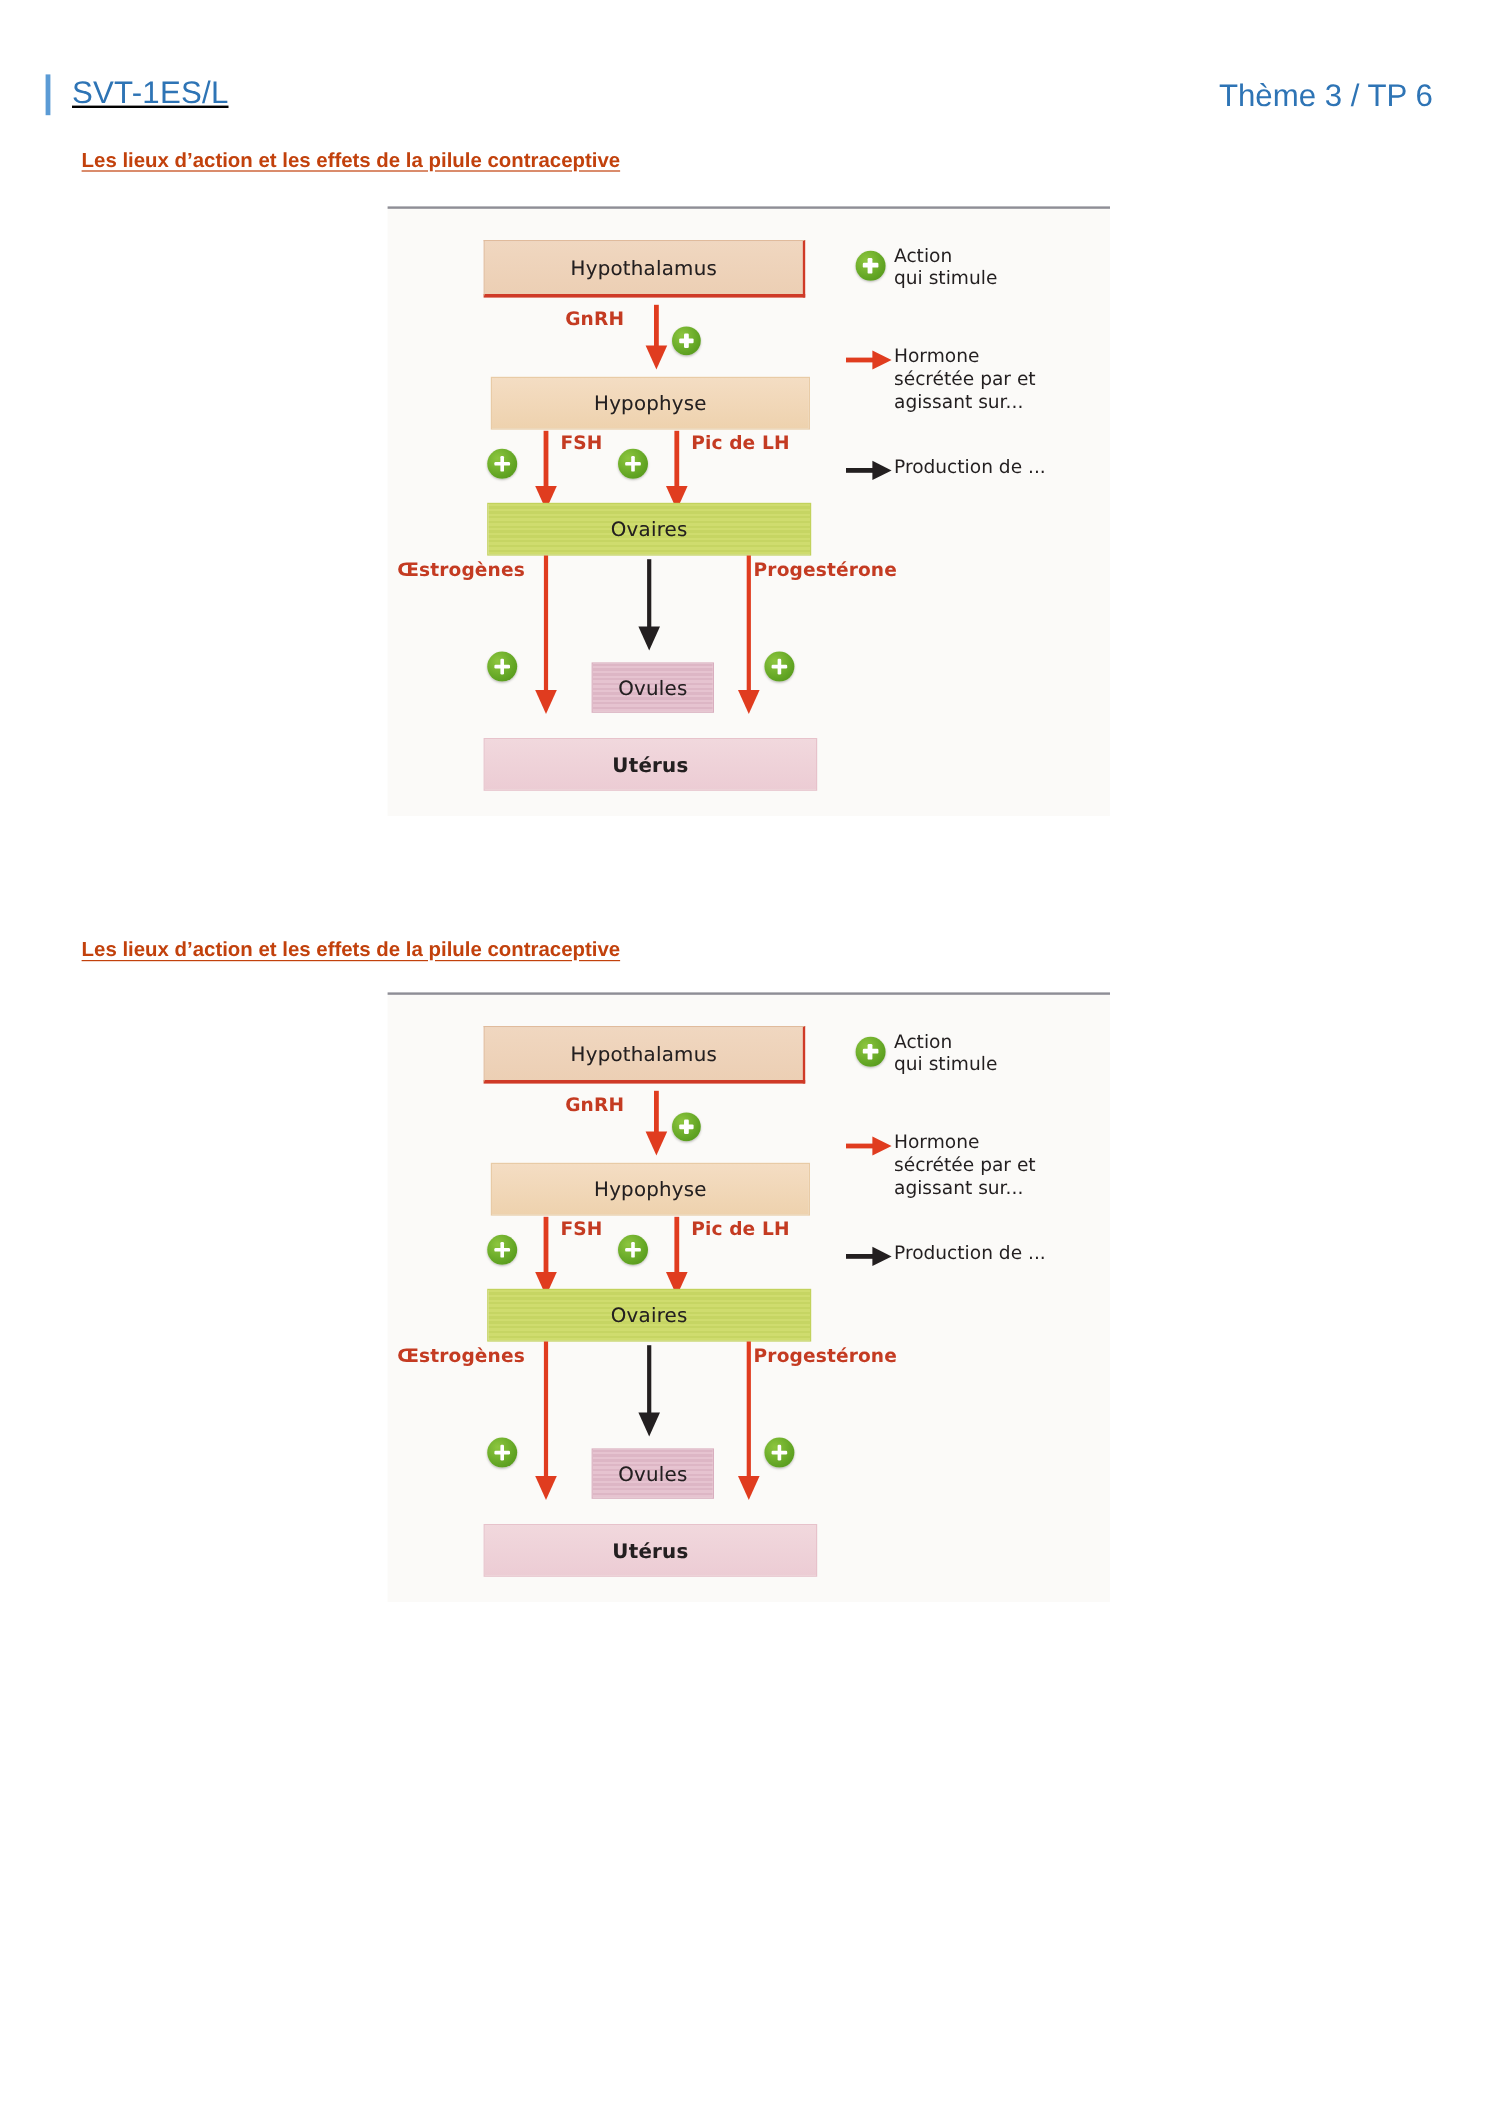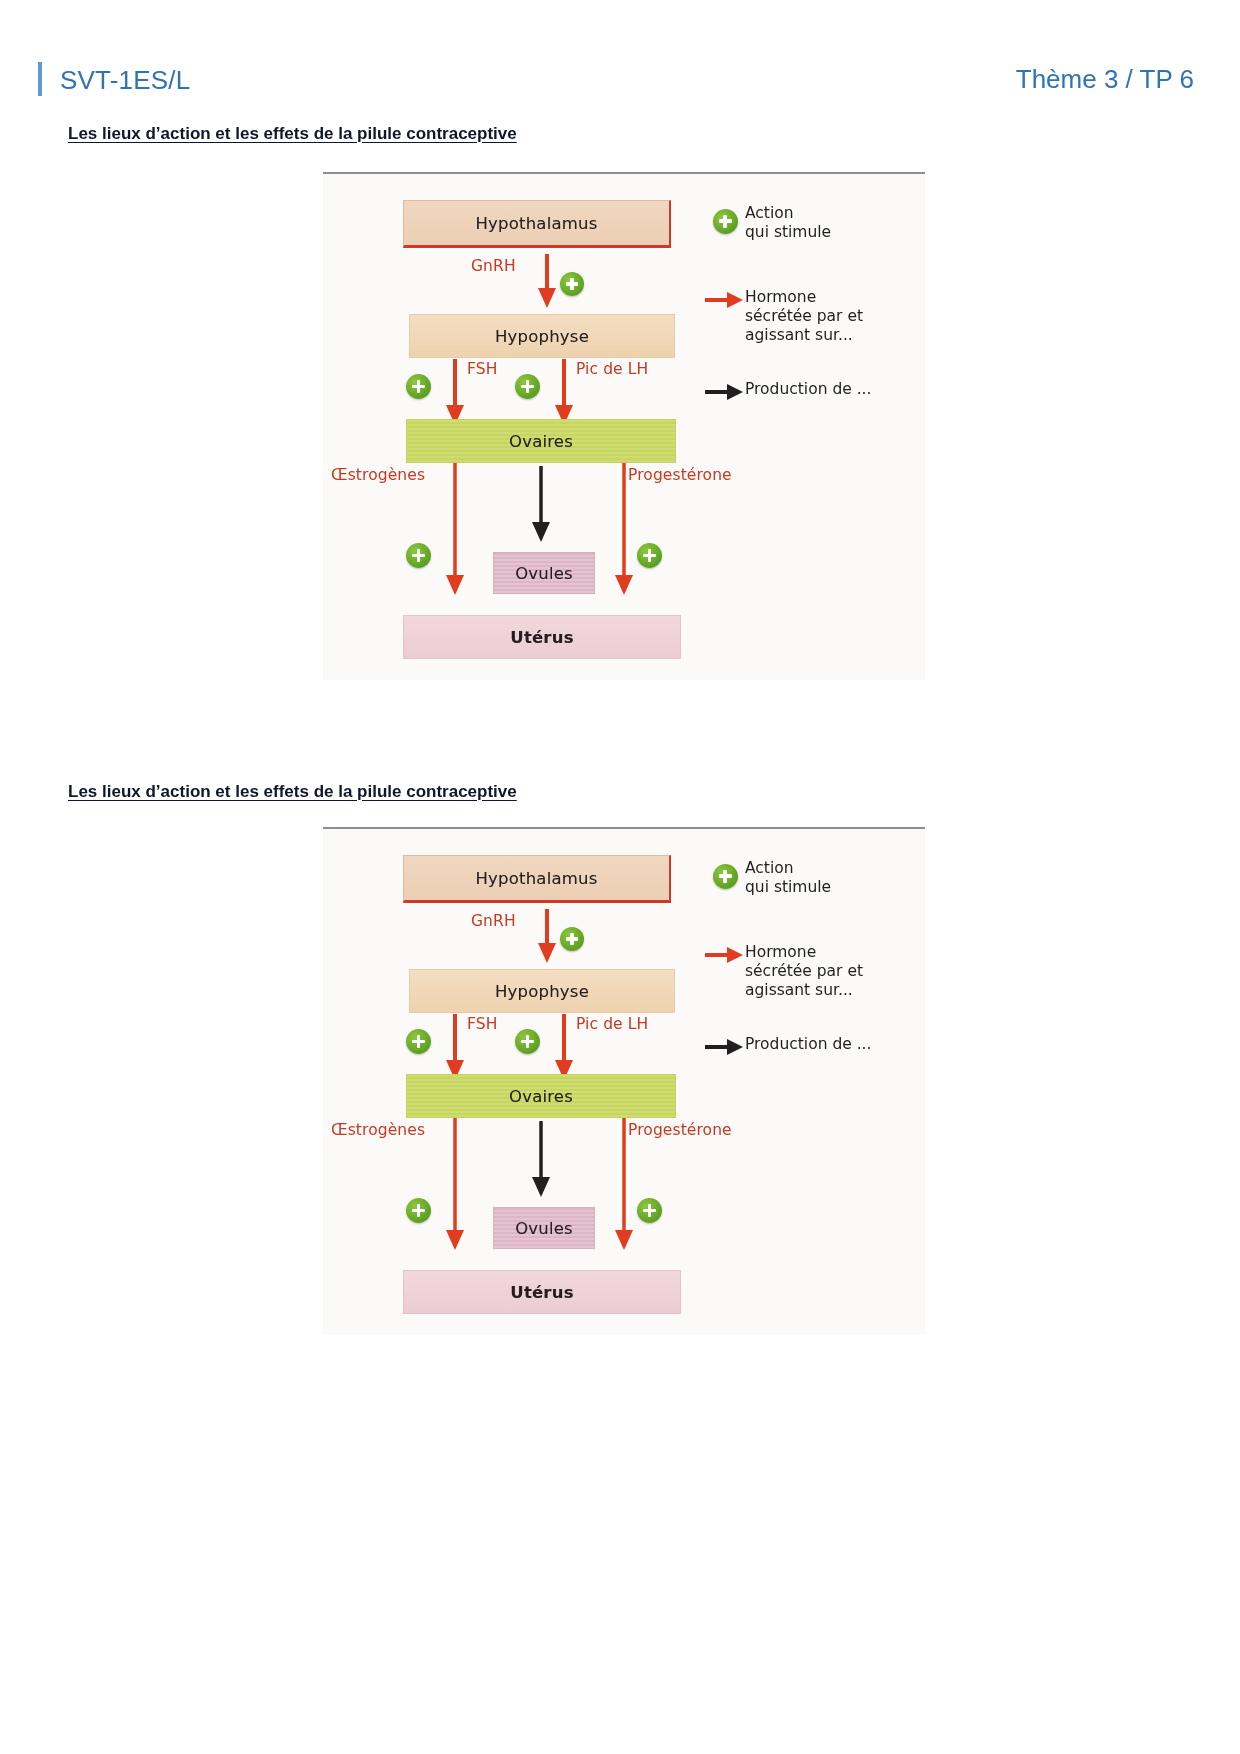--- a/index.html
+++ b/index.html
@@ -19,21 +19,22 @@
     top: 55px;
     left: 38px;
     right: 38px;
     height: 48px;
     display: flex;
     align-items: center;
     justify-content: space-between;
   }
   .header-left {
     display: flex;
-    align-items: flex-end;
+    align-items: flex-start;
+    text-decoration: underline;
   }
   .header-rule {
     width: 4px;
     height: 34px;
     background: #5b9bd5;
     margin-right: 18px;
   }
   .header-title {
     font-size: 26px;
     color: #2e74b5;
@@ -46,21 +47,21 @@
     font-weight: 400;
     padding-right: 8px;
   }
 
   
   .section-heading {
     position: absolute;
     left: 68px;
     font-size: 17px;
     font-weight: bold;
-    color: #0f172a;
+    color: #c2410c;
     text-decoration: underline;
     text-underline-offset: 3px;
     white-space: nowrap;
   }
   #heading-1 { top: 124px; }
   #heading-2 { top: 782px; }
 
   
   .figure {
     position: absolute;
@@ -149,21 +150,21 @@
     background: #ffffff;
     border-radius: 1px;
   }
   .plus-badge::before { width: 52%; height: 14%; }
   .plus-badge::after  { width: 14%; height: 52%; }
 
   
   .hlabel {
     position: absolute;
     color: #c43b22;
-    font-weight: normal;
+    font-weight: bold;
     font-family: "DejaVu Sans", sans-serif;
     white-space: nowrap;
     letter-spacing: 0.1px;
   }
 
   
   .legend { position: absolute; }
   .legend-row {
     position: absolute;
     display: flex;

